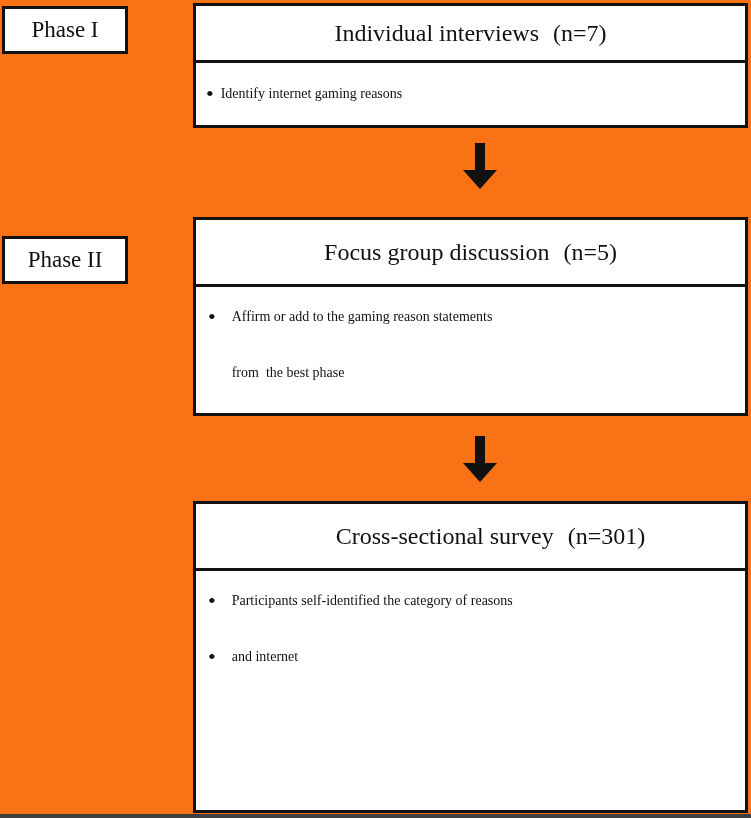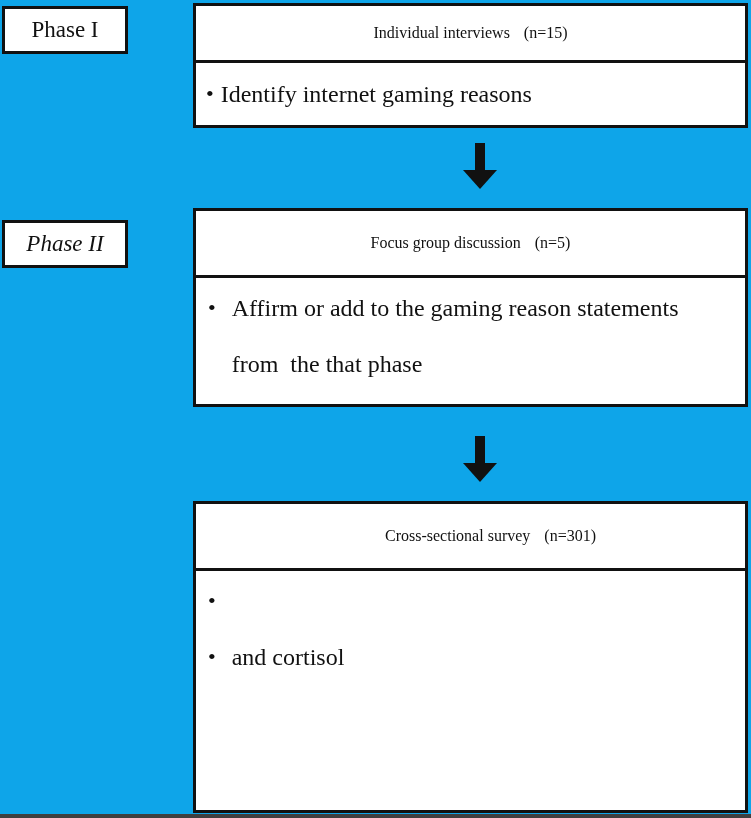--- a/index.html
+++ b/index.html
@@ -1,20 +1,20 @@
 <!DOCTYPE html>
 <html><head>
 <meta charset="utf-8">
 <style>
   html, body { margin: 0; padding: 0; background: #ffffff; }
   .page {
     position: relative;
     width: 751px;
     height: 818px;
-    background: #0ea5e9;
+    background: #f97316;
     font-family: "Liberation Serif", serif;
     color: #111111;
     overflow: hidden;
   }
   .phase-label {
     position: absolute;
     left: 2px;
     width: 120px;
     height: 42px;
     border: 3px solid #111111;
@@ -31,39 +31,39 @@
     border: 3px solid #111111;
     background: #ffffff;
     box-sizing: content-box;
   }
   .box-header {
     border-bottom: 3px solid #111111;
     display: flex;
     align-items: center;
     justify-content: center;
     gap: 14px;
-    font-size: 16px;
+    font-size: 24px;
   }
   .box-body {
     display: flex;
     flex-direction: column;
     justify-content: center;
   }
   .bullet-item {
     display: flex;
     align-items: flex-start;
   }
   .bullet-marker {
     flex: 0 0 auto;
     font-size: 22px;
     line-height: 56px;
   }
   .lines { flex: 1 1 auto; }
   .line {
-    font-size: 24px;
+    font-size: 14px;
     line-height: 56px;
     white-space: pre;
   }
   .tight .bullet-marker { margin-right: 7px; }
   .wide .bullet-marker { margin-right: 16px; }
   .arrow {
     position: absolute;
     left: 463px;
     width: 34px;
     display: flex;
@@ -95,75 +95,76 @@
 <body>
 
 <div class="page">
 
   <div class="phase-label" style="top:6px;">
     <span>Phase I</span>
   </div>
   <div class="main-box" style="top:3px; height:119px;">
     <div class="box-header" style="height:54px;">
       <span>Individual interviews</span>
-      <span>(n=15)</span>
+      <span>(n=7)</span>
     </div>
     <div class="box-body" style="height:62px; padding-left:10px;">
       <div class="bullet-item tight">
         <span class="bullet-marker">•</span>
         <div class="lines">
           <div class="line">Identify internet gaming reasons</div>
         </div>
       </div>
     </div>
   </div>
 
   <div class="arrow" style="top:143px;">
     <div class="shaft"></div>
     <div class="head"></div>
   </div>
 
-  <div class="phase-label" style="top:220px;font-style:italic;">
+  <div class="phase-label" style="top:236px;">
     <span>Phase II</span>
   </div>
-  <div class="main-box" style="top:208px; height:193px;">
+  <div class="main-box" style="top:217px; height:193px;">
     <div class="box-header" style="height:64px;">
       <span>Focus group discussion</span>
       <span>(n=5)</span>
     </div>
     <div class="box-body" style="height:126px; padding-left:12px; justify-content:flex-start; padding-top:2px;">
       <div class="bullet-item wide">
         <span class="bullet-marker">•</span>
         <div class="lines">
           <div class="line">Affirm or add to the gaming reason statements</div>
-          <div class="line">from  the that phase</div>
+          <div class="line">from  the best phase</div>
         </div>
       </div>
     </div>
   </div>
 
   <div class="arrow" style="top:436px;">
     <div class="shaft"></div>
     <div class="head"></div>
   </div>
 
   <div class="main-box" style="top:501px; height:306px;">
     <div class="box-header" style="height:64px;padding-left:40px;">
       <span>Cross-sectional survey</span>
       <span>(n=301)</span>
     </div>
     <div class="box-body" style="height:239px; padding-left:12px; justify-content:flex-start; padding-top:2px;">
       <div class="bullet-item wide">
         <span class="bullet-marker">•</span>
         <div class="lines">
+          <div class="line">Participants self-identified the category of reasons</div>
         </div>
       </div>
       <div class="bullet-item wide">
         <span class="bullet-marker">•</span>
         <div class="lines">
-          <div class="line">and cortisol</div>
+          <div class="line">and internet</div>
         </div>
       </div>
     </div>
   </div>
 
   <div class="scan-edge-bottom"></div>
 </div>
 
 </body></html>

